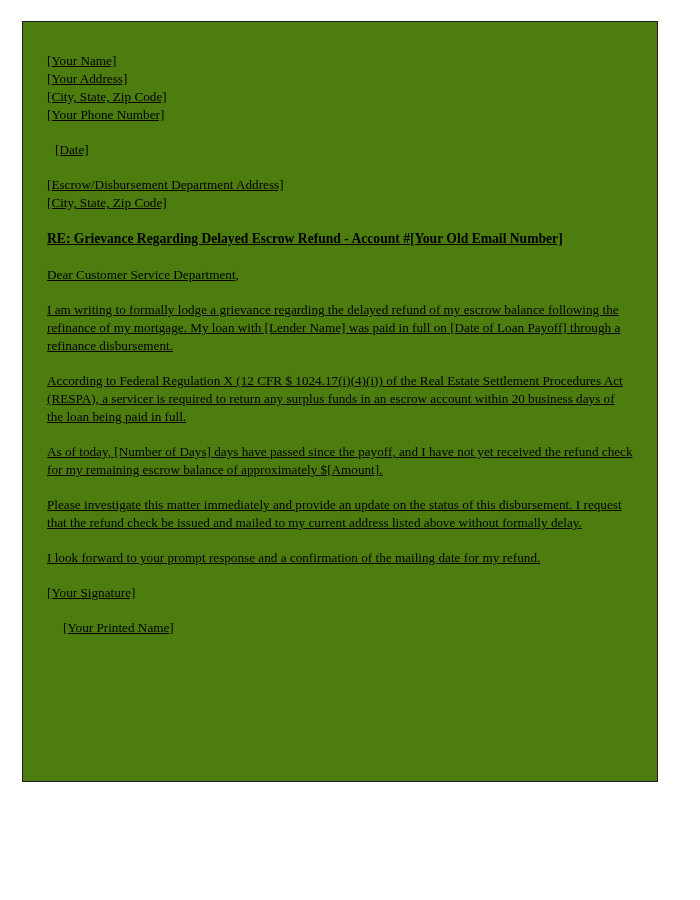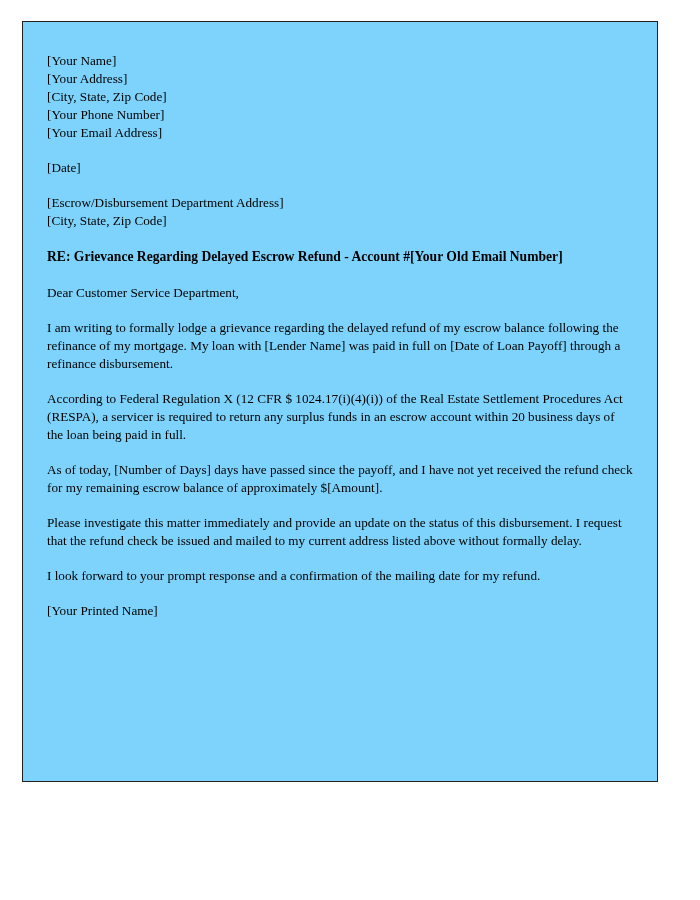--- a/index.html
+++ b/index.html
@@ -15,33 +15,35 @@
     overflow: hidden;
   }
   #letter-page {
     position: absolute;
     left: 22px;
     top: 21px;
     width: 636px;
     height: 761px;
     border: 1px solid #231f20;
     box-sizing: border-box;
-    background: #7dd3fc;
+    background: #4d7c0f;
+    text-decoration: underline;
   }
   #letter-body {
     padding: 30px 24px 0 24px;
   }
   .block {
     font-size: 13.2px;
     line-height: 18px;
     margin: 0 0 17px 0;
     text-align: left;
   }
   .block:last-child {
     margin-bottom: 0;
+    margin-left: 16px;
   }
   .addr-line {
     display: block;
     white-space: nowrap;
   }
   .subject {
     font-weight: bold;
     font-size: 13.6px;
     line-height: 19px;
     margin: 0 0 18px 0;
@@ -54,49 +56,50 @@
   }
   .closing-line {
     margin-bottom: 17px;
   }
   .sender-block .addr-line,
   .recipient-block .addr-line {
     line-height: 18px;
   }
   .date-block {
     margin-bottom: 17px;
+    margin-left: 8px;
   }
 </style>
 </head>
 <body>
 
 <div id="letter-page">
   <div id="letter-body">
 
     <div class="block sender-block">
       <span class="addr-line">[Your Name]</span>
       <span class="addr-line">[Your Address]</span>
       <span class="addr-line">[City, State, Zip Code]</span>
       <span class="addr-line">[Your Phone Number]</span>
-      <span class="addr-line">[Your Email Address]</span>
     </div>
 
     <div class="block date-block">[Date]</div>
 
     <div class="block recipient-block">
       <span class="addr-line">[Escrow/Disbursement Department Address]</span>
       <span class="addr-line">[City, State, Zip Code]</span>
     </div>
 
     <div class="subject">RE: Grievance Regarding Delayed Escrow Refund - Account #[Your Old Email Number]</div>
 
     <div class="block salutation">Dear Customer Service Department,</div>
 
     <div class="block para">I am writing to formally lodge a grievance regarding the delayed refund of my escrow balance following the refinance of my mortgage. My loan with [Lender Name] was paid in full on [Date of Loan Payoff] through a refinance disbursement.</div>
     <div class="block para">According to Federal Regulation X (12 CFR $ 1024.17(i)(4)(i)) of the Real Estate Settlement Procedures Act (RESPA), a servicer is required to return any surplus funds in an escrow account within 20 business days of the loan being paid in full.</div>
     <div class="block para">As of today, [Number of Days] days have passed since the payoff, and I have not yet received the refund check for my remaining escrow balance of approximately $[Amount].</div>
     <div class="block para">Please investigate this matter immediately and provide an update on the status of this disbursement. I request that the refund check be issued and mailed to my current address listed above without formally delay.</div>
     <div class="block para">I look forward to your prompt response and a confirmation of the mailing date for my refund.</div>
 
+    <div class="block closing-line">[Your Signature]</div>
     <div class="block closing-line">[Your Printed Name]</div>
 
   </div>
 </div>
 
 </body></html>

